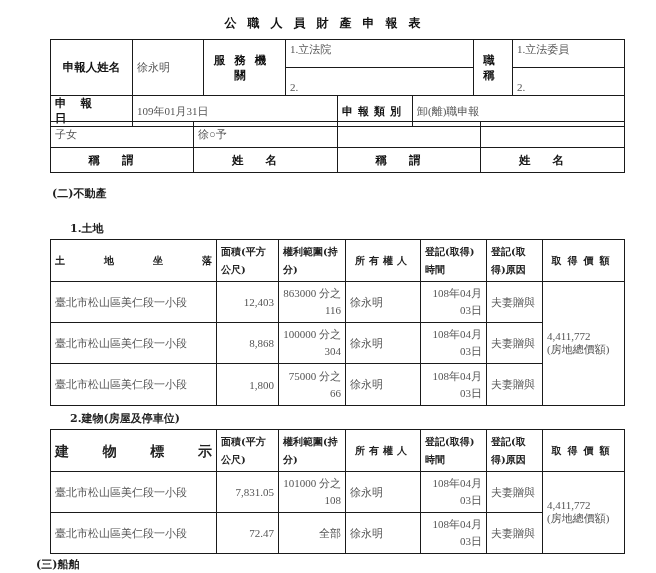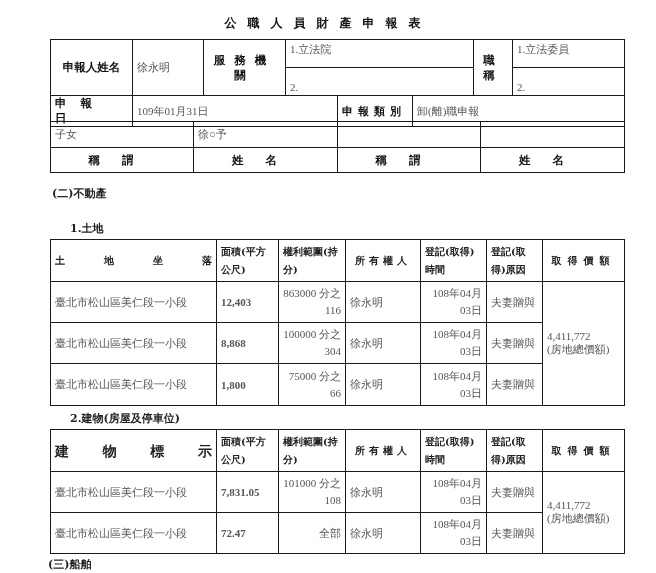--- a/index.html
+++ b/index.html
@@ -6,21 +6,21 @@
   body{width:656px;height:573px;position:relative;overflow:hidden;
        font-family:"DejaVu Serif","Liberation Serif",serif;color:#222;}
   .title{position:absolute;top:15px;left:0;width:656px;text-align:center;
          font-size:12px;font-weight:bold;letter-spacing:11px;color:#111;}
   table{border-collapse:collapse;position:absolute;table-layout:fixed;}
   td{border:1.5px solid #1a1a1a;padding:0 4px;font-size:11px;vertical-align:middle;overflow:hidden;}
   .lbl{font-weight:bold;color:#111;font-size:11.5px;}
   .val{font-family:"Liberation Serif","DejaVu Serif",serif;color:#555;font-size:11px;}
   .jus{text-align:justify;text-align-last:justify;}
   .ctr{text-align:center;}
-  .rt{text-align:left;font-weight:bold;}
+  .rt{text-align:right;}
   .sp{letter-spacing:9px;}
   .hdr{font-weight:bold;color:#222;font-size:10px;line-height:18px;}
   .sec{position:absolute;font-size:11px;font-weight:bold;color:#222;}
   .small{line-height:17px;text-align:right;}
 </style>
 </head>
 <body>
 
 <div class="title">公職人員財產申報表</div>
 
@@ -172,13 +172,13 @@
     <td class="val">臺北市松山區美仁段一小段</td>
     <td class="val rt">72.47</td>
     <td class="val small">全部</td>
     <td class="val">徐永明</td>
     <td class="val small">108年04月03日</td>
     <td class="val">夫妻贈與</td>
   </tr>
 </tbody>
   </table>
 
-<div class="sec" style="left:48px;top:557px;">(三)船舶</div>
+<div class="sec" style="left:36px;top:557px;">(三)船舶</div>
 
 </body></html>

